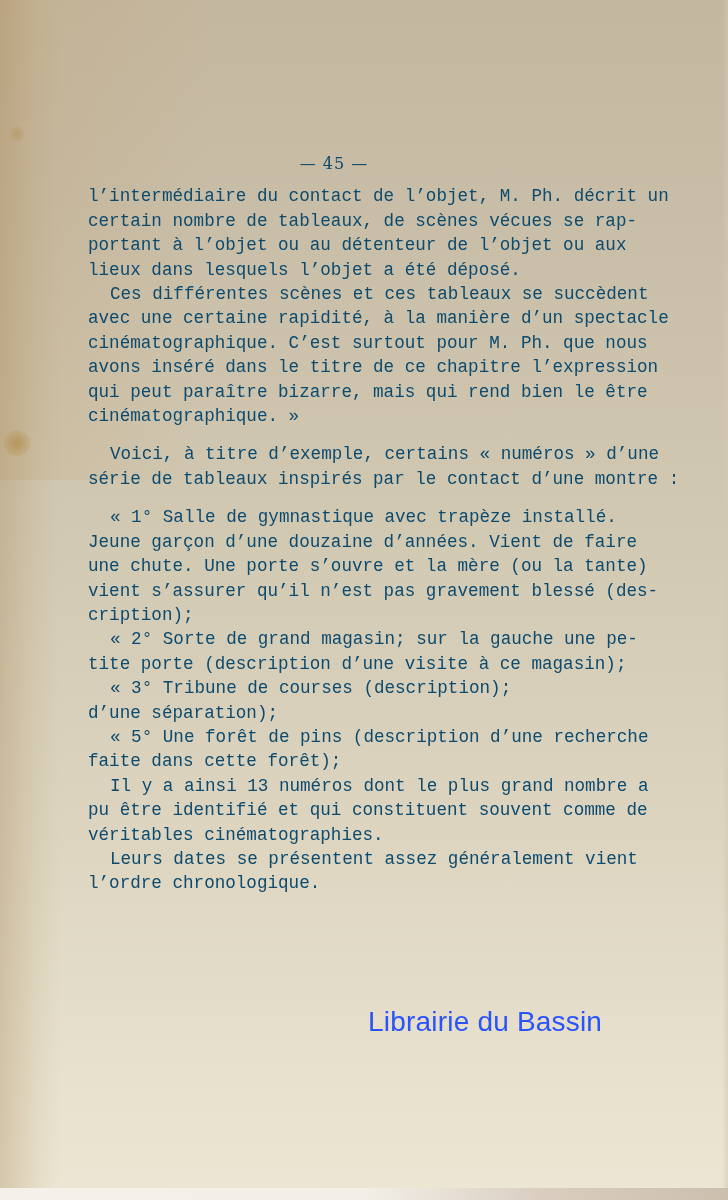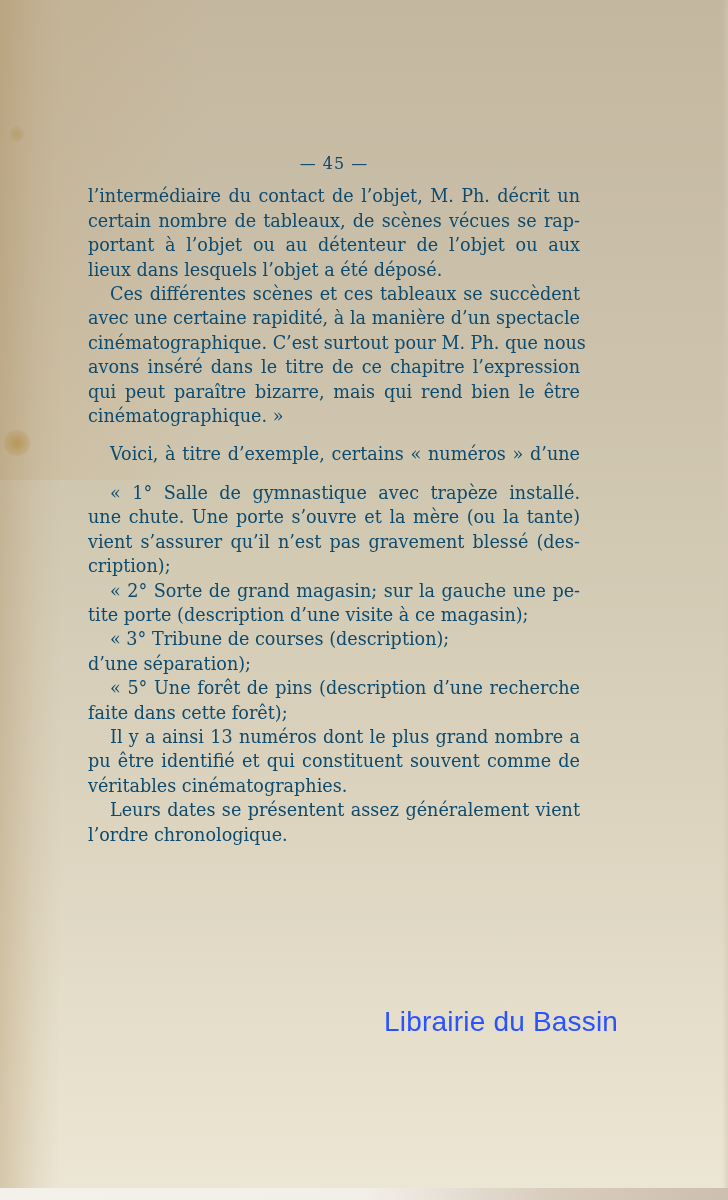--- a/index.html
+++ b/index.html
@@ -57,33 +57,34 @@
       text-align: center;
       margin-bottom: 8px;
       font-size: 16px;
       letter-spacing: 1px;
     }
     .line {
       display: block;
       white-space: nowrap;
       text-align: justify;
       text-align-last: justify;
+      font-family: Liberation Mono, monospace;
     }
     .line.last {
       text-align-last: left;
     }
     .indent {
       padding-left: 22px;
     }
     .gap {
       height: 14px;
     }
     .watermark {
       position: absolute;
-      left: 384px;
+      left: 368px;
       top: 1006px;
       color: #1f4cff;
       font-family: "Liberation Sans", sans-serif;
       font-size: 28px;
       letter-spacing: 0.2px;
       opacity: 0.95;
     }
   </style>
 </head>
 <body>
@@ -110,26 +111,28 @@
     <span class="line">cinématographique. C’est surtout pour M. Ph. que nous</span>
     <span class="line">avons inséré dans le titre de ce chapitre l’expression</span>
     <span class="line">qui peut paraître bizarre, mais qui rend bien le être</span>
     <span class="line last">cinématographique. »</span>
   </p>
 
   <div class="gap"></div>
 
   <p style="margin:0">
     <span class="line indent">Voici, à titre d’exemple, certains « numéros » d’une</span>
+    <span class="line">série de tableaux inspirés par le contact d’une montre :</span>
   </p>
 
   <div class="gap"></div>
 
   <p style="margin:0">
     <span class="line indent">« 1° Salle de gymnastique avec trapèze installé.</span>
+    <span class="line">Jeune garçon d’une douzaine d’années. Vient de faire</span>
     <span class="line">une chute. Une porte s’ouvre et la mère (ou la tante)</span>
     <span class="line">vient s’assurer qu’il n’est pas gravement blessé (des-</span>
     <span class="line last">cription);</span>
   </p>
 
   <p style="margin:0">
     <span class="line indent">« 2° Sorte de grand magasin; sur la gauche une pe-</span>
     <span class="line last">tite porte (description d’une visite à ce magasin);</span>
   </p>
 

